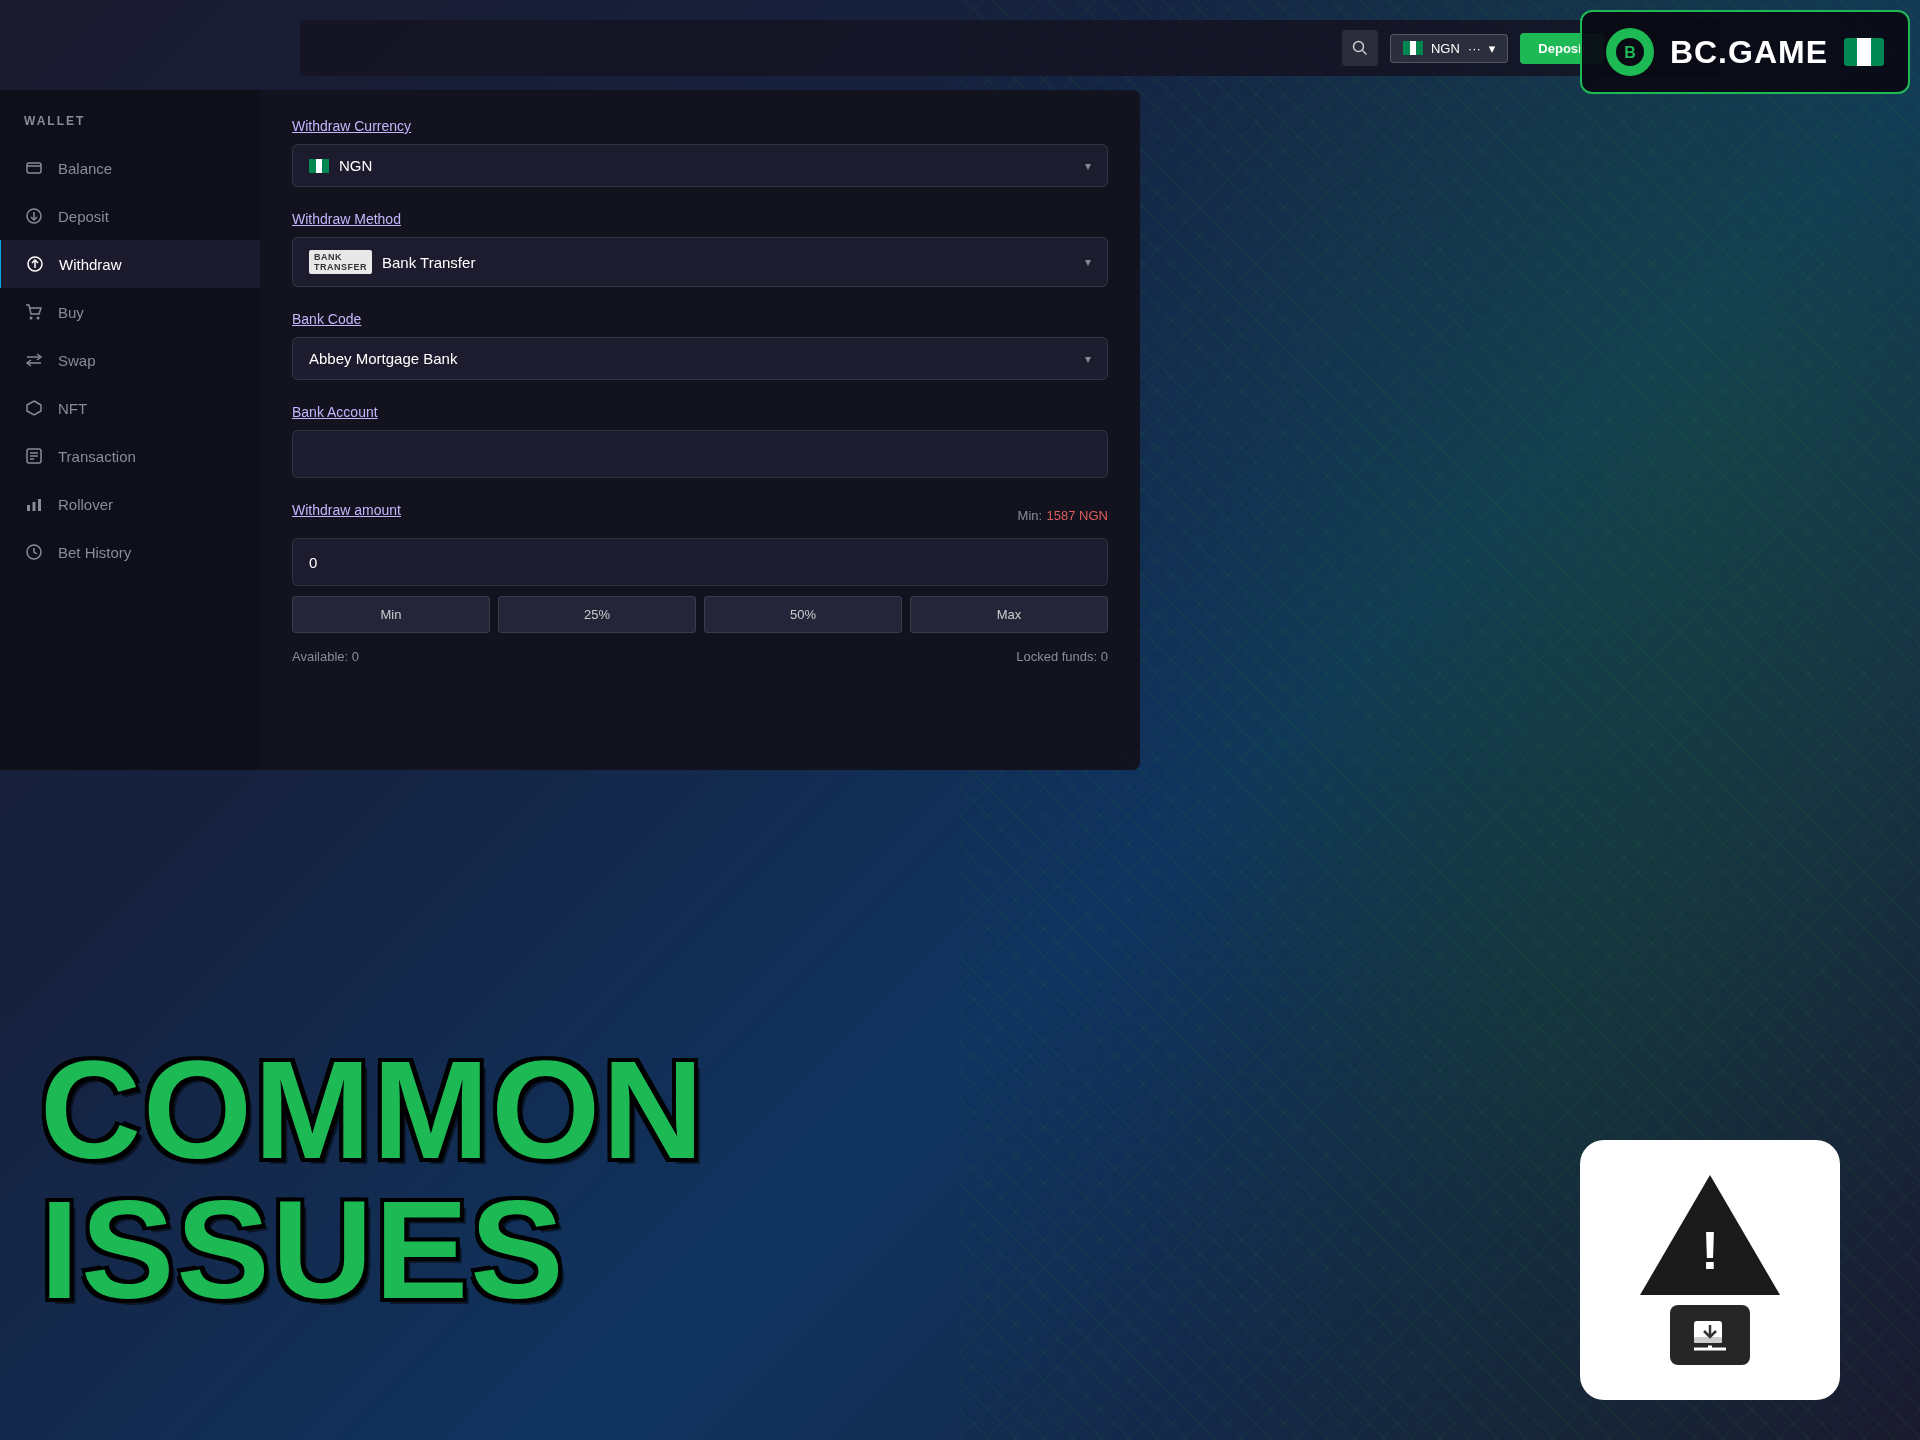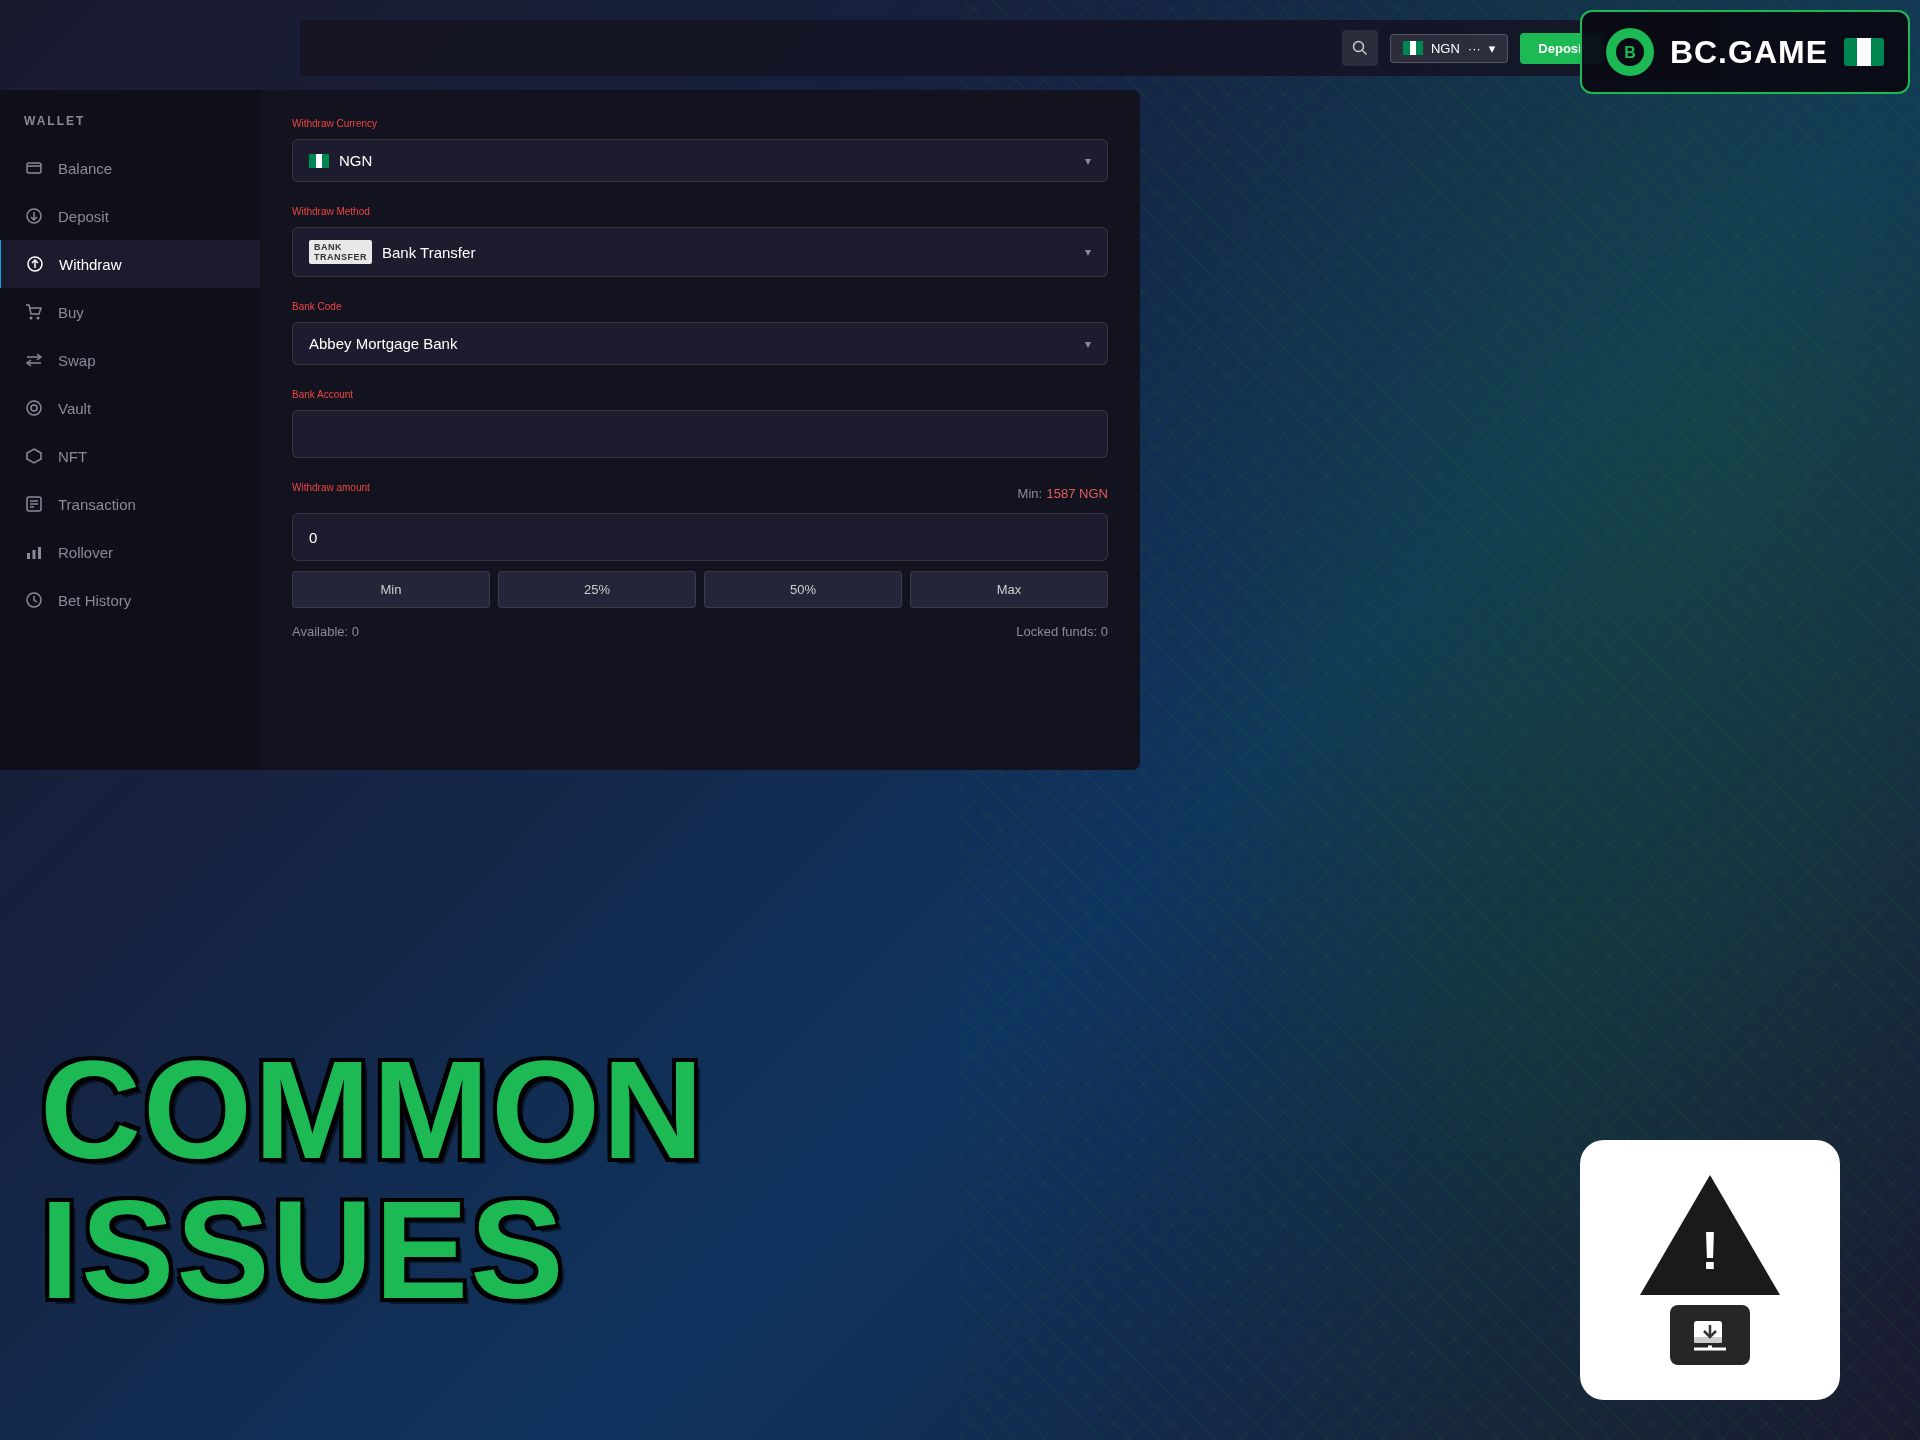--- a/index.html
+++ b/index.html
@@ -231,24 +231,25 @@
       padding: 28px 32px;
       overflow-y: auto;
       background: rgba(20, 20, 32, 0.95);
     }
 
     .form-section {
       margin-bottom: 24px;
     }
 
     .form-label {
-      color: #ef4444;
-      font-size: 10px;
+      color: #c4b5fd;
+      font-size: 14px;
       margin-bottom: 10px;
       display: block;
+      text-decoration: underline;
     }
 
     .dropdown-select {
       width: 100%;
       background: rgba(30, 30, 48, 0.9);
       border: 1px solid rgba(255,255,255,0.1);
       border-radius: 6px;
       padding: 12px 16px;
       color: #fff;
       font-size: 15px;
@@ -574,29 +575,20 @@
         <svg width="18" height="18" viewBox="0 0 18 18" fill="none">
           <polyline points="2,6 16,6" stroke="#8a8a9a" stroke-width="1.5"></polyline>
           <polyline points="12,3 16,6 12,9" stroke="#8a8a9a" stroke-width="1.5" fill="none"></polyline>
           <polyline points="2,12 16,12" stroke="#8a8a9a" stroke-width="1.5"></polyline>
           <polyline points="6,9 2,12 6,15" stroke="#8a8a9a" stroke-width="1.5" fill="none"></polyline>
         </svg>
       </span>
       <span>Swap</span>
     </div>
 
-    <div class="sidebar-item">
-      <span class="sidebar-icon">
-        <svg width="18" height="18" viewBox="0 0 18 18" fill="none">
-          <circle cx="9" cy="9" r="7" stroke="#8a8a9a" stroke-width="1.5"></circle>
-          <circle cx="9" cy="9" r="3" stroke="#8a8a9a" stroke-width="1.5"></circle>
-        </svg>
-      </span>
-      <span>Vault</span>
-    </div>
 
     <div class="sidebar-item">
       <span class="sidebar-icon">
         <svg width="18" height="18" viewBox="0 0 18 18" fill="none">
           <polygon points="9,2 16,6 16,12 9,16 2,12 2,6" stroke="#8a8a9a" stroke-width="1.5" fill="none"></polygon>
         </svg>
       </span>
       <span>NFT</span>
     </div>
 

